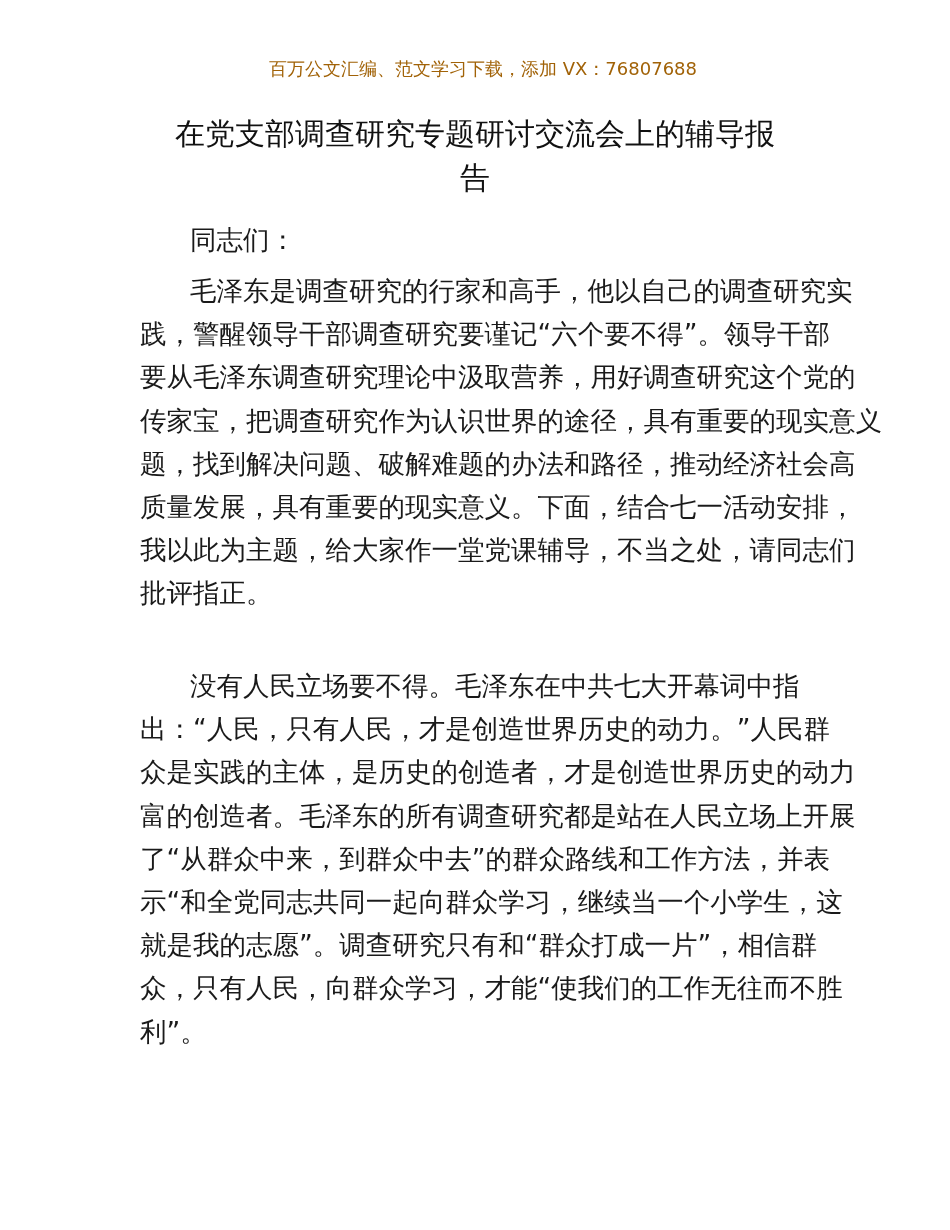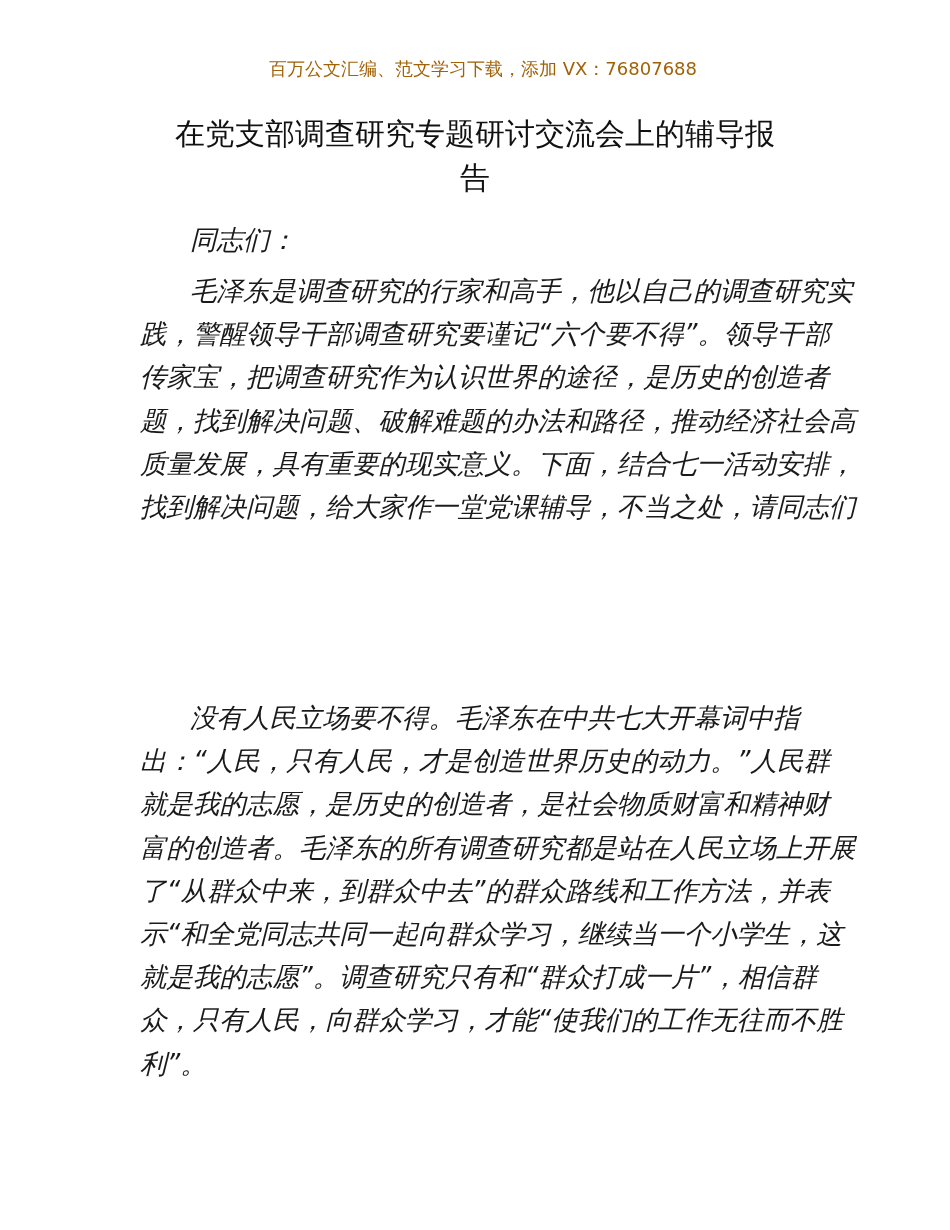--- a/index.html
+++ b/index.html
@@ -40,61 +40,62 @@
   .title .tline {
     display: block;
     white-space: nowrap;
   }
   .body {
     position: absolute;
     left: 140px;
     width: 675px;
     font-size: 26.5px;
     color: #1a1a1a;
-    font-style: italic;
   }
   .line {
     display: block;
     white-space: nowrap;
     height: 43.2px;
     line-height: 43.2px;
   }
   .indent {
     padding-left: 50px;
   }
   #greeting { top: 218px; }
   #para1 { top: 269px; }
-  #para2 { top: 696px; }
+  #para2 { top: 664px; }
 </style>
 </head>
 <body>
 
 <div class="watermark">百万公文汇编、范文学习下载，添加 VX：76807688</div>
 
 <div class="title">
   <span class="tline">在党支部调查研究专题研讨交流会上的辅导报</span>
   <span class="tline">告</span>
 </div>
 
 <div class="body" id="greeting">
   <span class="line indent">同志们：</span>
 </div>
 
 <div class="body" id="para1">
   <span class="line indent">毛泽东是调查研究的行家和高手，他以自己的调查研究实</span>
   <span class="line">践，警醒领导干部调查研究要谨记“六个要不得”。领导干部</span>
-  <span class="line">传家宝，把调查研究作为认识世界的途径，是历史的创造者</span>
+  <span class="line">要从毛泽东调查研究理论中汲取营养，用好调查研究这个党的</span>
+  <span class="line">传家宝，把调查研究作为认识世界的途径，具有重要的现实意义</span>
   <span class="line">题，找到解决问题、破解难题的办法和路径，推动经济社会高</span>
   <span class="line">质量发展，具有重要的现实意义。下面，结合七一活动安排，</span>
-  <span class="line">找到解决问题，给大家作一堂党课辅导，不当之处，请同志们</span>
+  <span class="line">我以此为主题，给大家作一堂党课辅导，不当之处，请同志们</span>
+  <span class="line">批评指正。</span>
 </div>
 
 <div class="body" id="para2">
   <span class="line indent">没有人民立场要不得。毛泽东在中共七大开幕词中指</span>
   <span class="line">出：“人民，只有人民，才是创造世界历史的动力。”人民群</span>
-  <span class="line">就是我的志愿，是历史的创造者，是社会物质财富和精神财</span>
+  <span class="line">众是实践的主体，是历史的创造者，才是创造世界历史的动力</span>
   <span class="line">富的创造者。毛泽东的所有调查研究都是站在人民立场上开展</span>
   <span class="line">了“从群众中来，到群众中去”的群众路线和工作方法，并表</span>
   <span class="line">示“和全党同志共同一起向群众学习，继续当一个小学生，这</span>
   <span class="line">就是我的志愿”。调查研究只有和“群众打成一片”，相信群</span>
   <span class="line">众，只有人民，向群众学习，才能“使我们的工作无往而不胜</span>
   <span class="line">利”。</span>
 </div>
 
 </body></html>

